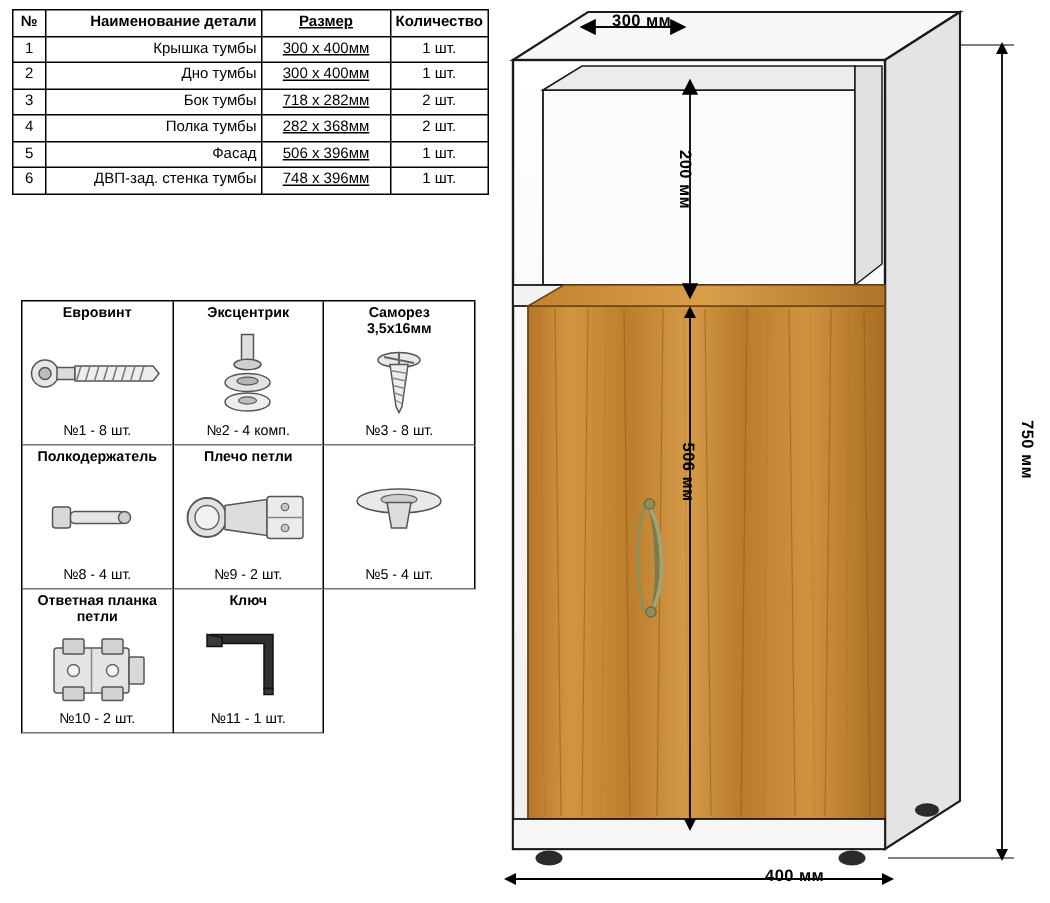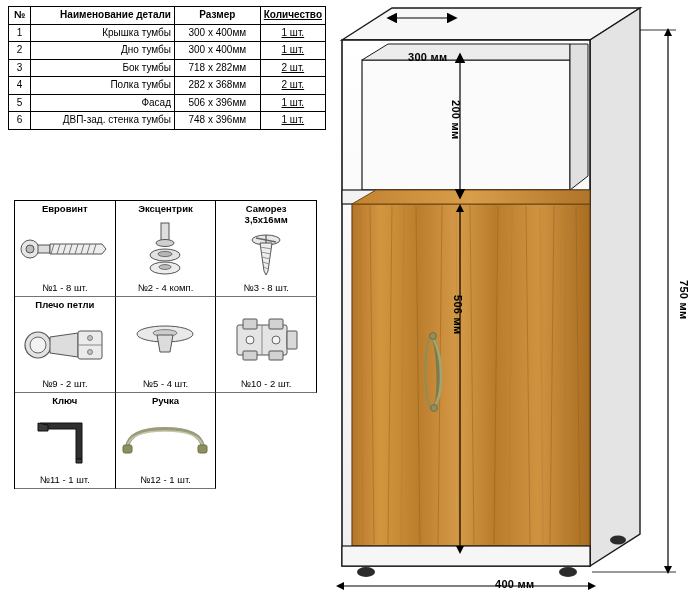--- a/index.html
+++ b/index.html
@@ -28,22 +28,22 @@
   .parts-table th, .parts-table td {
     border: 1px solid #000;
     padding: 2px 3px;
     text-align: center;
     line-height: 1.25;
     font-weight: normal;
   }
   .parts-table th { font-weight: bold; font-size: 10px; }
   .parts-table .col-num  { width: 16px; }
   .parts-table .col-name { width: 150px; text-align: right; padding-left: 6px; }
-  .parts-table .col-size { width: 90px; }
-  .parts-table .col-qty  { width: 56px; text-decoration: underline; }
+  .parts-table .col-size { width: 90px; text-decoration: underline; }
+  .parts-table .col-qty  { width: 56px; }
 
   
   .hw-grid {
     position: absolute;
     left: 14px;
     top: 200px;
     width: 302px;
     display: grid;
     grid-template-columns: repeat(3, 1fr);
     border-top: 1px solid #000;
@@ -95,22 +95,22 @@
     font-weight: bold;
     letter-spacing: .3px;
   }
   .dim-vert {
     writing-mode: vertical-rl;
     text-orientation: mixed;
   }
   .dim-200 { left: 120px; top: 100px; color:#000; }
   .dim-506 { left: 122px; top: 295px; color:#000; }
   .dim-750 { left: 348px; top: 280px; color:#000; }
-  .dim-300 { left: 78px;  top: 8px;  color:#000;margin-top:43px; }
-  .dim-400 { left: 165px; top: 578px; color:#000; }
+  .dim-300 { left: 78px;  top: 8px;  color:#000; }
+  .dim-400 { left: 180px; top: 578px; color:#000; }
 </style>
 </head>
 <body>
 
 <table class="parts-table">
   <thead>
     <tr>
       <th class="col-num">№</th>
       <th class="col-name">Наименование детали</th>
       <th class="col-size">Размер</th>
@@ -214,20 +214,31 @@
           <line x1="16" y1="26" x2="24" y2="28"></line>
             <line x1="17" y1="31" x2="23" y2="33"></line>
           <line x1="18" y1="36" x2="22" y2="38"></line>
         </g>
       </svg>
     </div>
     <div class="hw-qty">№3 - 8 шт.</div>
   </div>
 
 
+  <div class="hw-cell">
+    <div class="hw-title">Полкодержатель</div>
+    <div class="hw-art">
+      <svg width="72" height="26" viewBox="0 0 72 26">
+        <rect x="6" y="6" width="12" height="14" rx="2" fill="#d8d8d8" stroke="#555" stroke-width="1"></rect>
+        <rect x="18" y="9" width="36" height="8" rx="3" fill="#e6e6e6" stroke="#555" stroke-width="1"></rect>
+        <ellipse cx="54" cy="13" rx="4" ry="4" fill="#cfcfcf" stroke="#555" stroke-width="1"></ellipse>
+      </svg>
+    </div>
+    <div class="hw-qty">№8 - 4 шт.</div>
+  </div>
 
   <div class="hw-cell">
     <div class="hw-title">Плечо петли</div>
     <div class="hw-art">
       <svg width="86" height="44" viewBox="0 0 86 44">
         <circle cx="16" cy="22" r="13" fill="#e2e2e2" stroke="#555" stroke-width="1.2"></circle>
         <circle cx="16" cy="22" r="8" fill="#f2f2f2" stroke="#666" stroke-width="1"></circle>
         <path d="M28 14 L56 10 L56 34 L28 30 Z" fill="#dddddd" stroke="#555" stroke-width="1"></path>
         <rect x="56" y="8" width="24" height="28" rx="2" fill="#ebebeb" stroke="#555" stroke-width="1"></rect>
         <line x1="56" y1="22" x2="80" y2="22" stroke="#888" stroke-width="1"></line>
@@ -245,20 +256,21 @@
         <ellipse cx="36" cy="12" rx="28" ry="8" fill="#e9e9e9" stroke="#555" stroke-width="1"></ellipse>
         <ellipse cx="36" cy="11" rx="12" ry="3.4" fill="#cdcdcd" stroke="#666" stroke-width="0.8"></ellipse>
         <path d="M28 13 L44 13 L41 30 L31 30 Z" fill="#dcdcdc" stroke="#555" stroke-width="1"></path>
       </svg>
     </div>
     <div class="hw-qty">№5 - 4 шт.</div>
   </div>
 
 
   <div class="hw-cell">
+    <div class="hw-title">Ответная планка петли</div>
     <div class="hw-art">
       <svg width="74" height="48" viewBox="0 0 74 48">
         <rect x="8" y="10" width="50" height="30" rx="2" fill="#e4e4e4" stroke="#555" stroke-width="1"></rect>
         <rect x="14" y="4" width="14" height="10" rx="1" fill="#d2d2d2" stroke="#555" stroke-width="1"></rect>
         <rect x="40" y="4" width="14" height="10" rx="1" fill="#d2d2d2" stroke="#555" stroke-width="1"></rect>
         <rect x="14" y="36" width="14" height="9" rx="1" fill="#d2d2d2" stroke="#555" stroke-width="1"></rect>
         <rect x="40" y="36" width="14" height="9" rx="1" fill="#d2d2d2" stroke="#555" stroke-width="1"></rect>
         <circle cx="21" cy="25" r="4" fill="#f4f4f4" stroke="#666" stroke-width="1"></circle>
         <circle cx="47" cy="25" r="4" fill="#f4f4f4" stroke="#666" stroke-width="1"></circle>
         <line x1="33" y1="10" x2="33" y2="40" stroke="#888" stroke-width="1"></line>
@@ -273,32 +285,20 @@
     <div class="hw-art">
       <svg width="70" height="52" viewBox="0 0 70 52">
         <path d="M10 10 L10 8 L52 8 L52 44 L46 44 L46 14 L16 14 L16 10 Z" fill="#2f2f2f" stroke="#111" stroke-width="1"></path>
         <path d="M8 8 L8 16 L18 16 L18 10 Z" fill="#3a3a3a" stroke="#111" stroke-width="1"></path>
         <path d="M46 44 L52 44 L52 48 L46 48 Z" fill="#3a3a3a" stroke="#111" stroke-width="1"></path>
       </svg>
     </div>
     <div class="hw-qty">№11 - 1 шт.</div>
   </div>
 
-  <div class="hw-cell">
-    <div class="hw-title">Ручка</div>
-    <div class="hw-art">
-      <svg width="92" height="32" viewBox="0 0 92 32">
-        <path d="M8 22 C10 8, 26 4, 46 4 C66 4, 82 8, 84 22" fill="none" stroke="#9a9a7e" stroke-width="4" stroke-linecap="round"></path>
-        <path d="M8 22 C10 10, 26 6, 46 6 C66 6, 82 10, 84 22" fill="none" stroke="#c7c7a8" stroke-width="1.4"></path>
-        <rect x="4" y="20" width="9" height="8" rx="2" fill="#8e8f5f" stroke="#6d6e47" stroke-width="1"></rect>
-        <rect x="79" y="20" width="9" height="8" rx="2" fill="#8e8f5f" stroke="#6d6e47" stroke-width="1"></rect>
-      </svg>
-    </div>
-    <div class="hw-qty">№12 - 1 шт.</div>
-  </div>
 </div>
 
 <div class="drawing">
   <svg width="370" height="602" viewBox="0 0 370 602">
     <defs>
       <linearGradient id="woodGrad" x1="0" y1="0" x2="1" y2="0">
         <stop offset="0%" stop-color="#b5762a"></stop>
         <stop offset="12%" stop-color="#d2963f"></stop>
         <stop offset="28%" stop-color="#bb7e2c"></stop>
         <stop offset="45%" stop-color="#d59a48"></stop>

